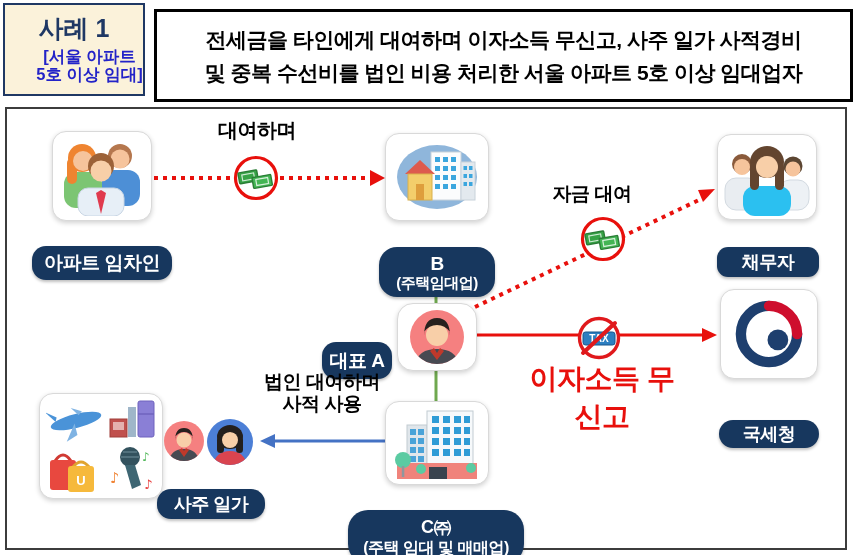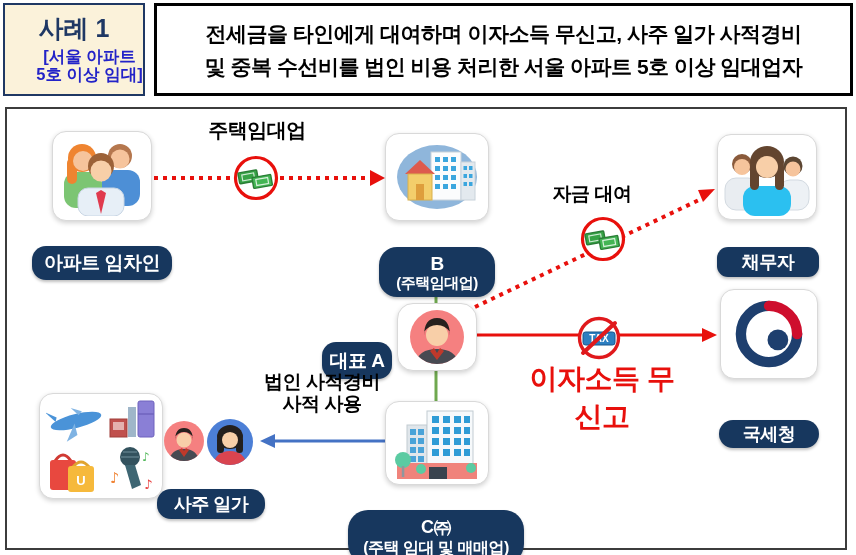--- a/index.html
+++ b/index.html
@@ -10,21 +10,21 @@
   }
   
   .hdr-left {
     position:absolute; left:3px; top:3px; width:142px; height:93px;
     background:#FBF2DA; border:2px solid #1F3864; display:flex; flex-direction:column;
     align-items:center; justify-content:center; text-align:center;
   }
   .case-title { color:#1F3864; font-weight:700; font-size:25px; line-height:1.1; margin-bottom:4px;}
   .case-sub   { color:#2323C8; font-weight:700; font-size:16.5px; line-height:1.12;padding-left:31px; }
   .hdr-right {
-    position:absolute; left:154px; top:3px; width:699px; height:93px;
+    position:absolute; left:154px; top:9px; width:699px; height:93px;
     background:#fff; border:3px solid #000; display:flex; flex-direction:column;
     align-items:center; justify-content:center; text-align:center;
   }
   .hdr-line { color:#000; font-weight:700; font-size:21px; line-height:33px; letter-spacing:-0.5px; }
   
   .diagram {
     position:absolute; left:5px; top:107px; width:842px; height:443px;
     background:#fff; border:2px solid #3C3C3C;
   }
   .connectors { position:absolute; left:0; top:0; width:838px; height:439px; }
@@ -101,21 +101,21 @@
         <polygon points="43,54 38,57 43,78 48,57" fill="#E03A4E"></polygon>
         <circle cx="43" cy="30" r="13" fill="#9C6238"></circle>
         <circle cx="43" cy="35" r="10.5" fill="#F8CFA8"></circle>
         <path d="M32,33 Q32,22 43,22 Q54,22 54,33 L54,28 Q50,24 43,24 Q36,24 32,28 Z" fill="#9C6238"></path>
       </svg>
     </div>
     <div class="pill" style="left:25px;top:114px;width:140px;height:34px;font-size:19px;">
       <div>아파트 임차인</div>
     </div>
 
-    <div class="edge-label" style="left:180px;top:8px;width:140px;font-size:20px;color:#000;">주택임대업</div>
+    <div class="edge-label" style="left:180px;top:8px;width:140px;font-size:20px;color:#000;">대여하며</div>
     <div class="floaticon" style="left:225px;top:45px;">
       <svg width="48" height="48" viewBox="0 0 48 48">
         <circle cx="24" cy="24" r="20.5" fill="#fff" stroke="#E8100C" stroke-width="3.2"></circle>
         <g transform="rotate(-10 24 24)">
           <rect x="7" y="16" width="19" height="11" rx="1" fill="#37A346" stroke="#2A7D36" stroke-width="1.4"></rect>
           <rect x="10.5" y="18.5" width="12" height="6" fill="none" stroke="#CFEAD4" stroke-width="1.2"></rect>
           <rect x="20" y="23" width="19" height="11" rx="1" fill="#43B554" stroke="#2A7D36" stroke-width="1.4"></rect>
           <rect x="23.5" y="25.5" width="12" height="6" fill="none" stroke="#D8F0DC" stroke-width="1.2"></rect>
         </g>
       </svg>
@@ -270,21 +270,21 @@
         <circle cx="30" cy="64" r="5" fill="#5BCBA2"></circle>
         <circle cx="80" cy="63" r="5" fill="#5BCBA2"></circle>
       </svg>
     </div>
     <div class="pill" style="left:341px;top:378px;width:176px;height:54px;border-radius:20px;">
       <div style="font-size:18px;line-height:21px;">C㈜</div>
       <div style="font-size:16px;line-height:19px;">(주택 임대 및 매매업)</div>
     </div>
 
     <div class="edge-label" style="left:240px;top:262px;width:150px;font-size:19px;line-height:22px;color:#000;">
-      <div>법인 사적경비</div>
+      <div>법인 대여하며</div>
       <div>사적 사용</div>
     </div>
 
     <div class="icon-box" style="left:32px;top:284px;width:124px;height:106px;">
       <svg width="110" height="94" viewBox="0 0 110 94">
         <g transform="rotate(-14 30 22)">
           <ellipse cx="30" cy="22" rx="26" ry="7" fill="#4A93D8"></ellipse>
           <polygon points="10,18 2,6 12,14" fill="#4A93D8"></polygon>
           <polygon points="28,24 16,40 28,36" fill="#7FB3E3"></polygon>
           <polygon points="34,17 28,8 38,14" fill="#7FB3E3"></polygon>

